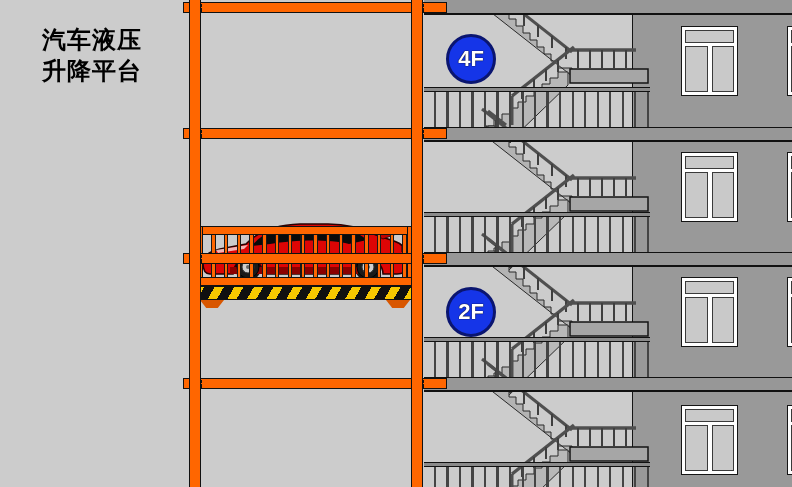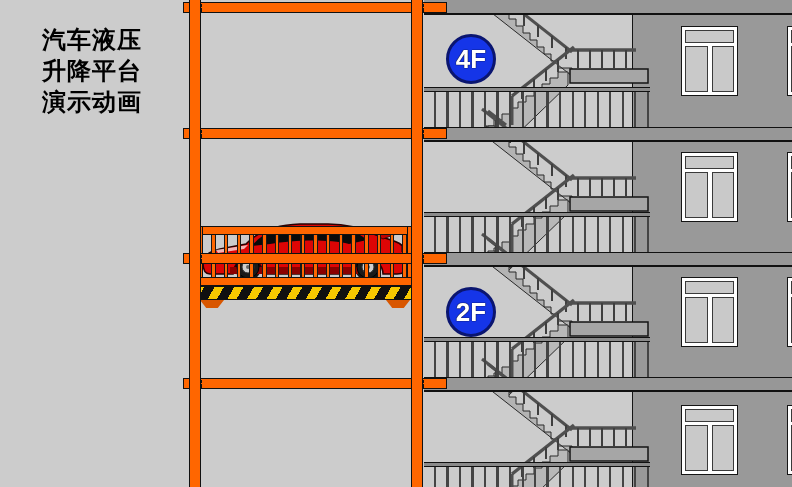--- a/index.html
+++ b/index.html
@@ -25,21 +25,21 @@
   
   .rail{left:424px;width:226px;height:5px;background:#8a8a8a;border-top:1px solid #111;border-bottom:1px solid #111;}
   .balusters{
     left:424px;width:226px;
     background:repeating-linear-gradient(90deg,rgba(0,0,0,0) 0 10px,#444 10px 12.5px);
   }
   
   .badge{
     left:446px;width:50px;height:50px;border-radius:50%;
     background:#1535e8;border:3px solid #0a1570;
-    color:#fff;font-size:26px;font-weight:bold;
+    color:#fff;font-size:22px;font-weight:bold;
     display:flex;align-items:center;justify-content:center;
     text-shadow:0 0 1px #000,0 0 1px #000;
   }
   
   .beam{left:183px;width:264px;height:11px;background:#ff6600;border:1px solid #111;}
   .column{top:0;width:12px;height:487px;background:#ff6600;border-left:1px solid #111;border-right:1px solid #111;}
   .bolts{width:12px;height:9px;top:0;display:flex;flex-wrap:wrap;gap:1px;align-content:center;}
   .bolts i{display:block;width:5px;height:3.5px;background:#cfcfcf;border:1px solid #111;}
   
   .cage-rail{left:196px;top:226px;width:218px;height:9px;background:#ff6600;border:1px solid #111;}
@@ -57,21 +57,20 @@
     clip-path:polygon(0 0,100% 0,74% 100%,26% 100%);}
 </style>
 </head>
 <body>
 
 <div class="scene">
 
   <div class="abs title">
     <div>汽车液压</div>
     <div>升降平台</div>
-    <div>演示动画</div>
   </div>
 
   <div class="abs wall"></div>
 
   <div class="abs win" style="left:681px;top:26px;">
       <span class="t"></span>
       <span class="p">
         <i></i>
         <i></i>
       </span>

